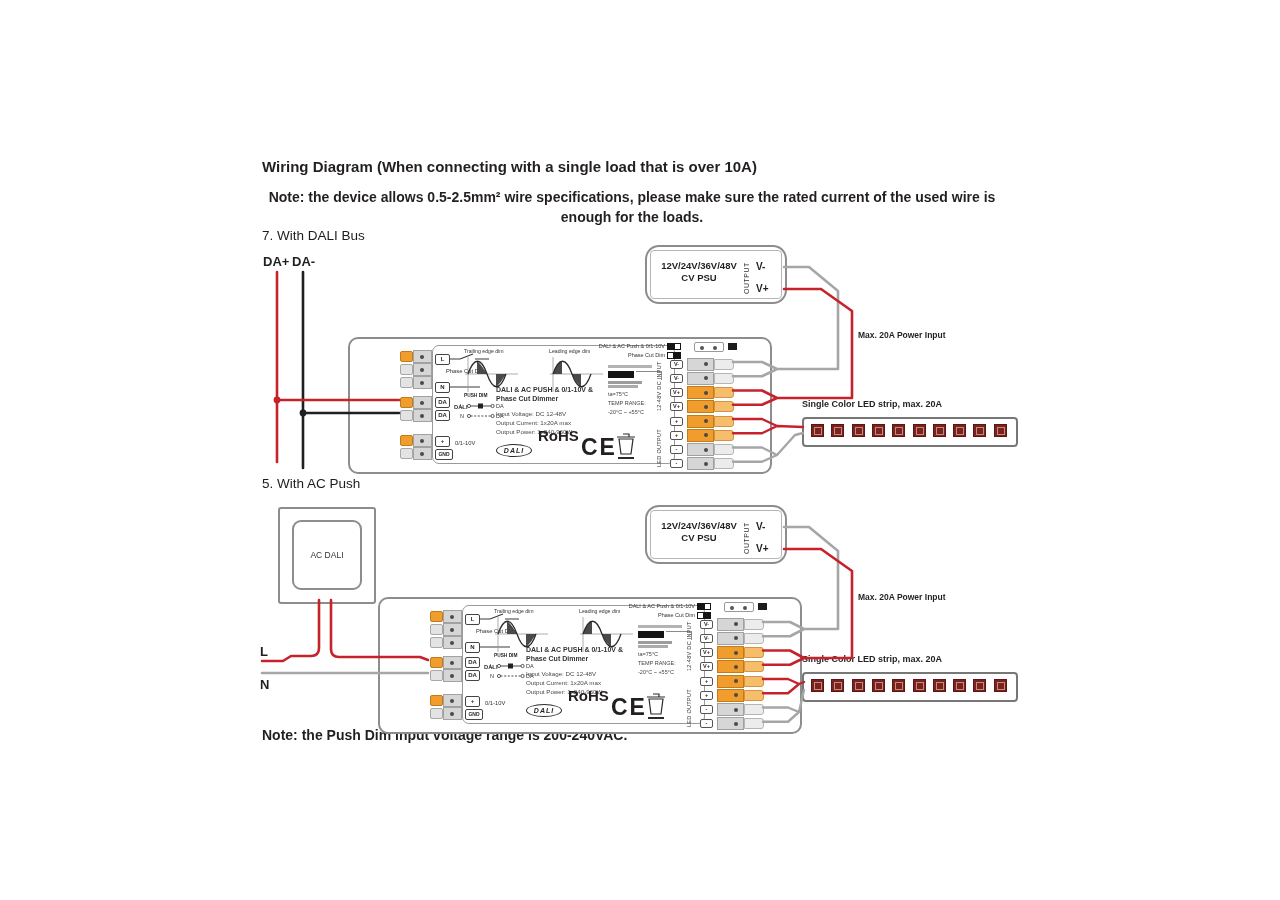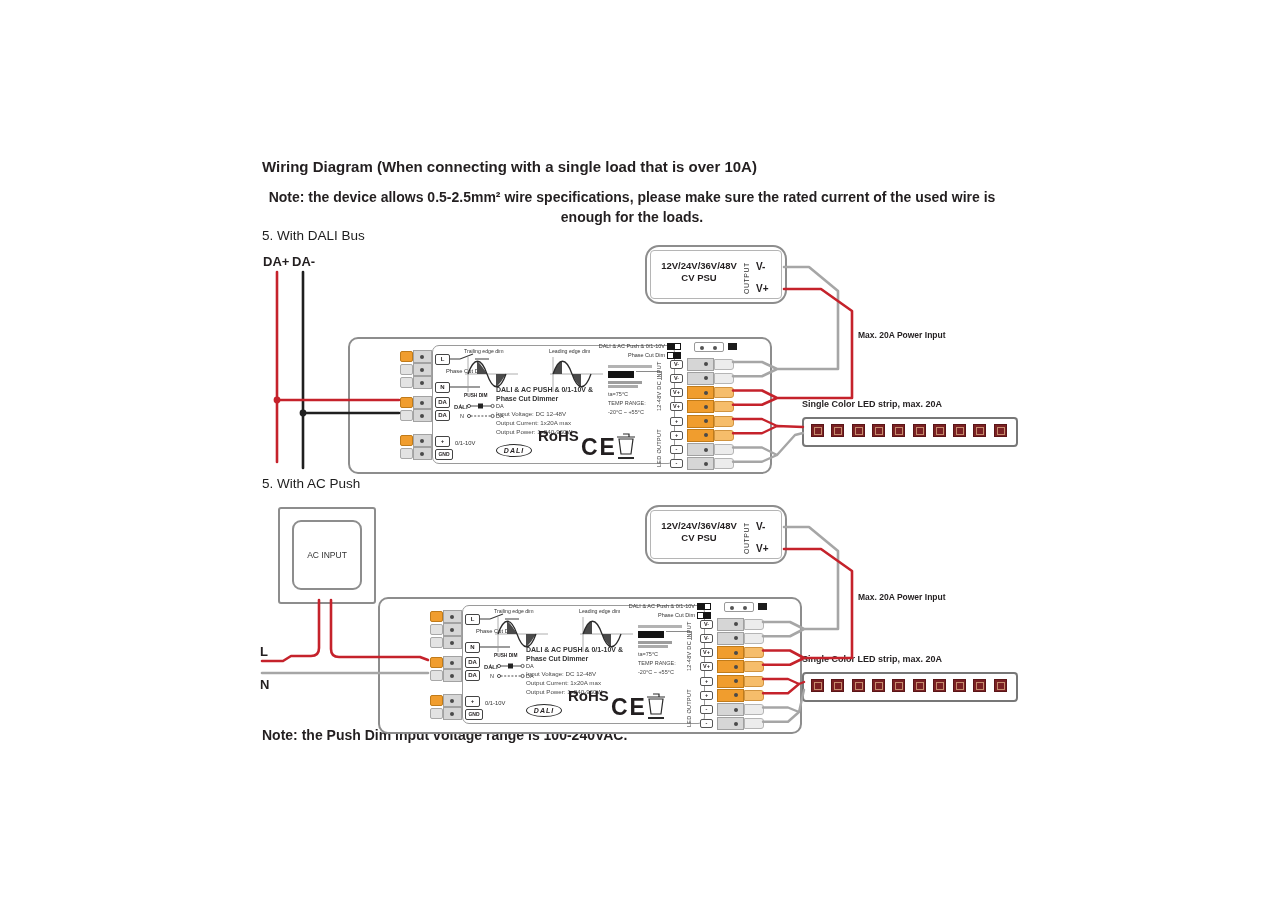--- a/index.html
+++ b/index.html
@@ -104,28 +104,28 @@
   .minibox{position:absolute;left:344px;top:3px;width:30px;height:10px;border:1px solid #999;border-radius:2px;background:#fff;}
   .minibox i{position:absolute;top:3px;width:4px;height:4px;border-radius:50%;background:#555;}
   .mininub{position:absolute;left:378px;top:4px;width:9px;height:7px;background:#1c1c1c;}
 </style>
 </head>
 <body>
 
 <div class="abs h-title">Wiring Diagram (When connecting with a single load that is over 10A)</div>
 <div class="abs h-note">Note: the device allows 0.5-2.5mm² wire specifications, please make sure the rated current of the used wire is enough for the loads.</div>
 
-<div class="abs sec-title" style="left:262px;top:228px">5. With DALI Bus</div>
+<div class="abs sec-title" style="left:262px;top:228px">7. With DALI Bus</div>
 <div class="abs bus-lab" style="left:263px;top:254px">DA+</div>
 <div class="abs bus-lab" style="left:292px;top:254px">DA-</div>
 
 <div class="abs sec-title" style="left:262px;top:476px">5. With AC Push</div>
 <div class="abs acpush">
   <div class="acpush-inner">
-    <div class="acpush-txt">AC INPUT</div>
+    <div class="acpush-txt">AC DALI</div>
   </div>
 </div>
 <div class="abs ln-lab" style="left:260px;top:644px">L</div>
 <div class="abs ln-lab" style="left:260px;top:677px">N</div>
 
 <div class="abs psu" style="left:645px;top:245px">
   <div class="psu-inner"></div>
   <div class="psu-l1">12V/24V/36V/48V</div>
   <div class="psu-l2">CV PSU</div>
   <div class="psu-out">OUTPUT</div>
@@ -514,21 +514,21 @@
       <div class="led" style="left: 149.1px;"></div>
       <div class="led" style="left: 169.4px;"></div>
       <div class="led" style="left: 189.7px;"></div>
     </div>
 </div>
 <div class="abs strip-label" style="left:802px;top:399px">Single Color LED strip, max. 20A</div>
 <div class="abs strip-label" style="left:802px;top:654px">Single Color LED strip, max. 20A</div>
 <div class="abs max-label" style="left:858px;top:330px">Max. 20A Power Input</div>
 <div class="abs max-label" style="left:858px;top:592px">Max. 20A Power Input</div>
 
-<div class="abs f-note">Note: the Push Dim input voltage range is 100-240VAC.</div>
+<div class="abs f-note">Note: the Push Dim input voltage range is 200-240VAC.</div>
 
 <svg class="wires" width="1280" height="900">
 
   <path class="w w-red" stroke-width="2.6" d="M277,272 V462"></path>
   <path class="w w-black" stroke-width="2.6" d="M303,272 V468"></path>
   <path class="w w-red" stroke-width="2.6" d="M277,400 H399"></path>
   <path class="w w-black" stroke-width="2.6" d="M303,413 H399"></path>
   <circle class="d-red" cx="277" cy="400" r="3.4"></circle>
   <circle class="d-black" cx="303" cy="413" r="3.4"></circle>
 

